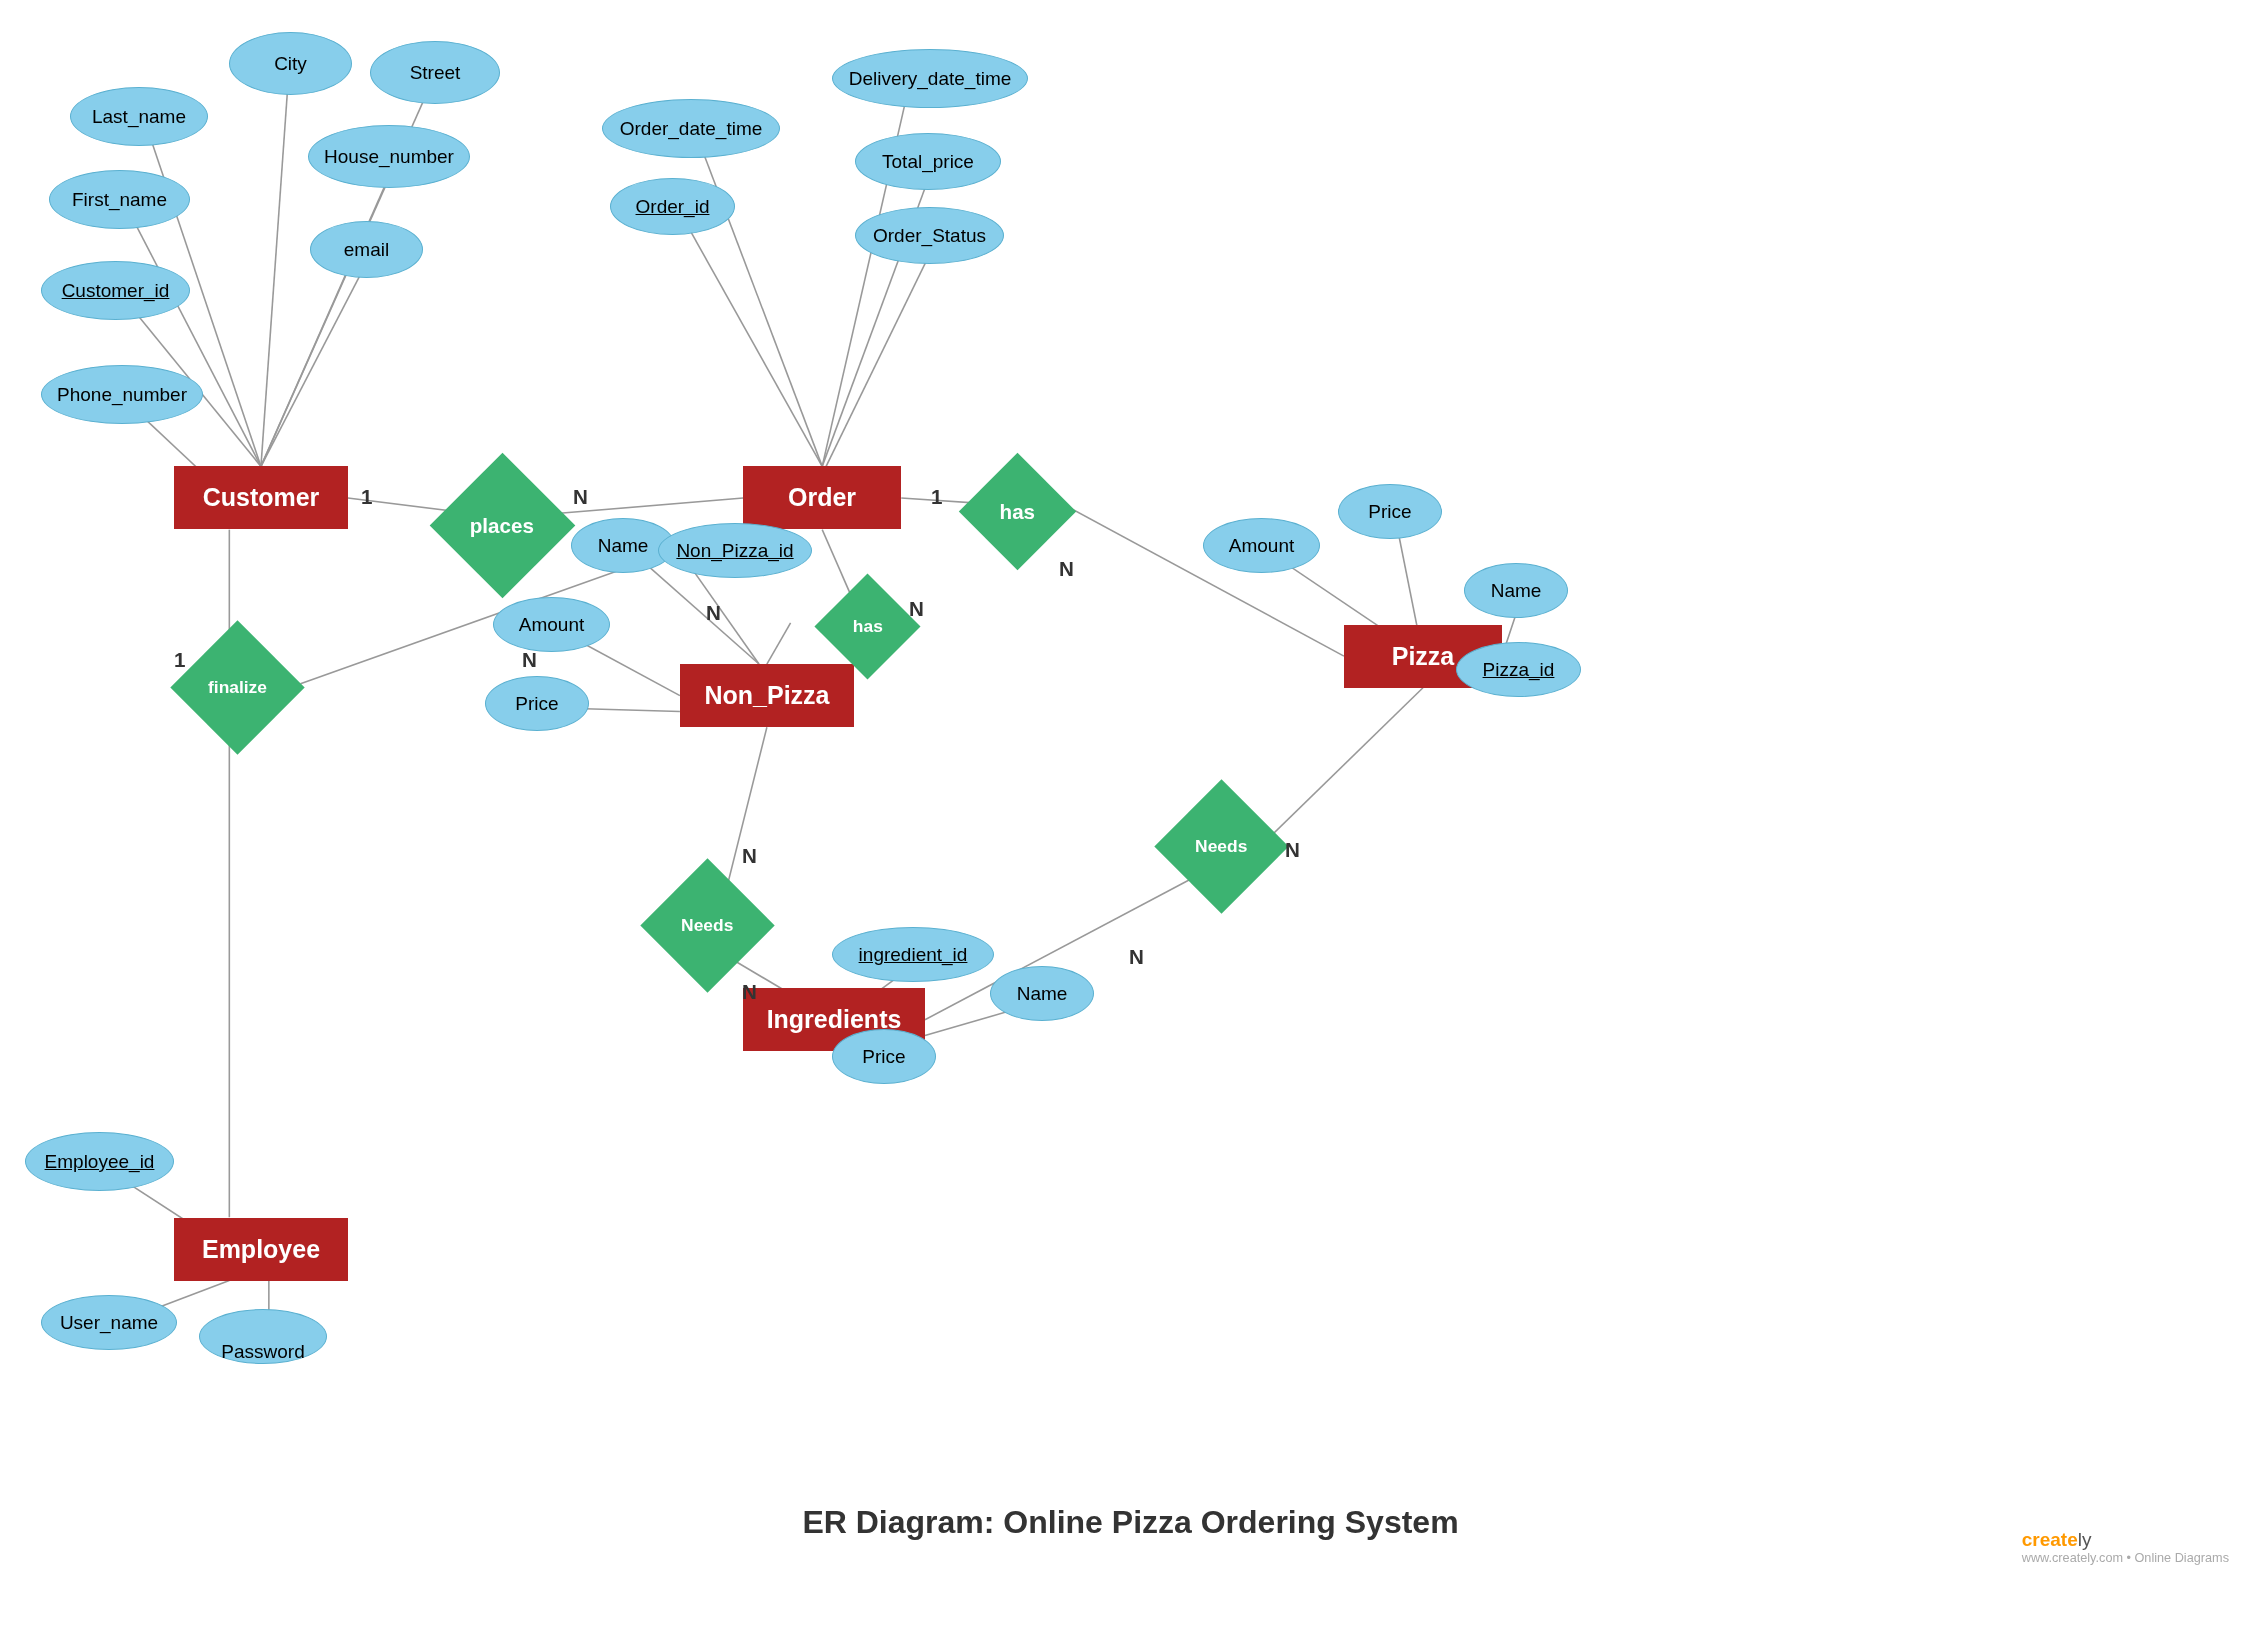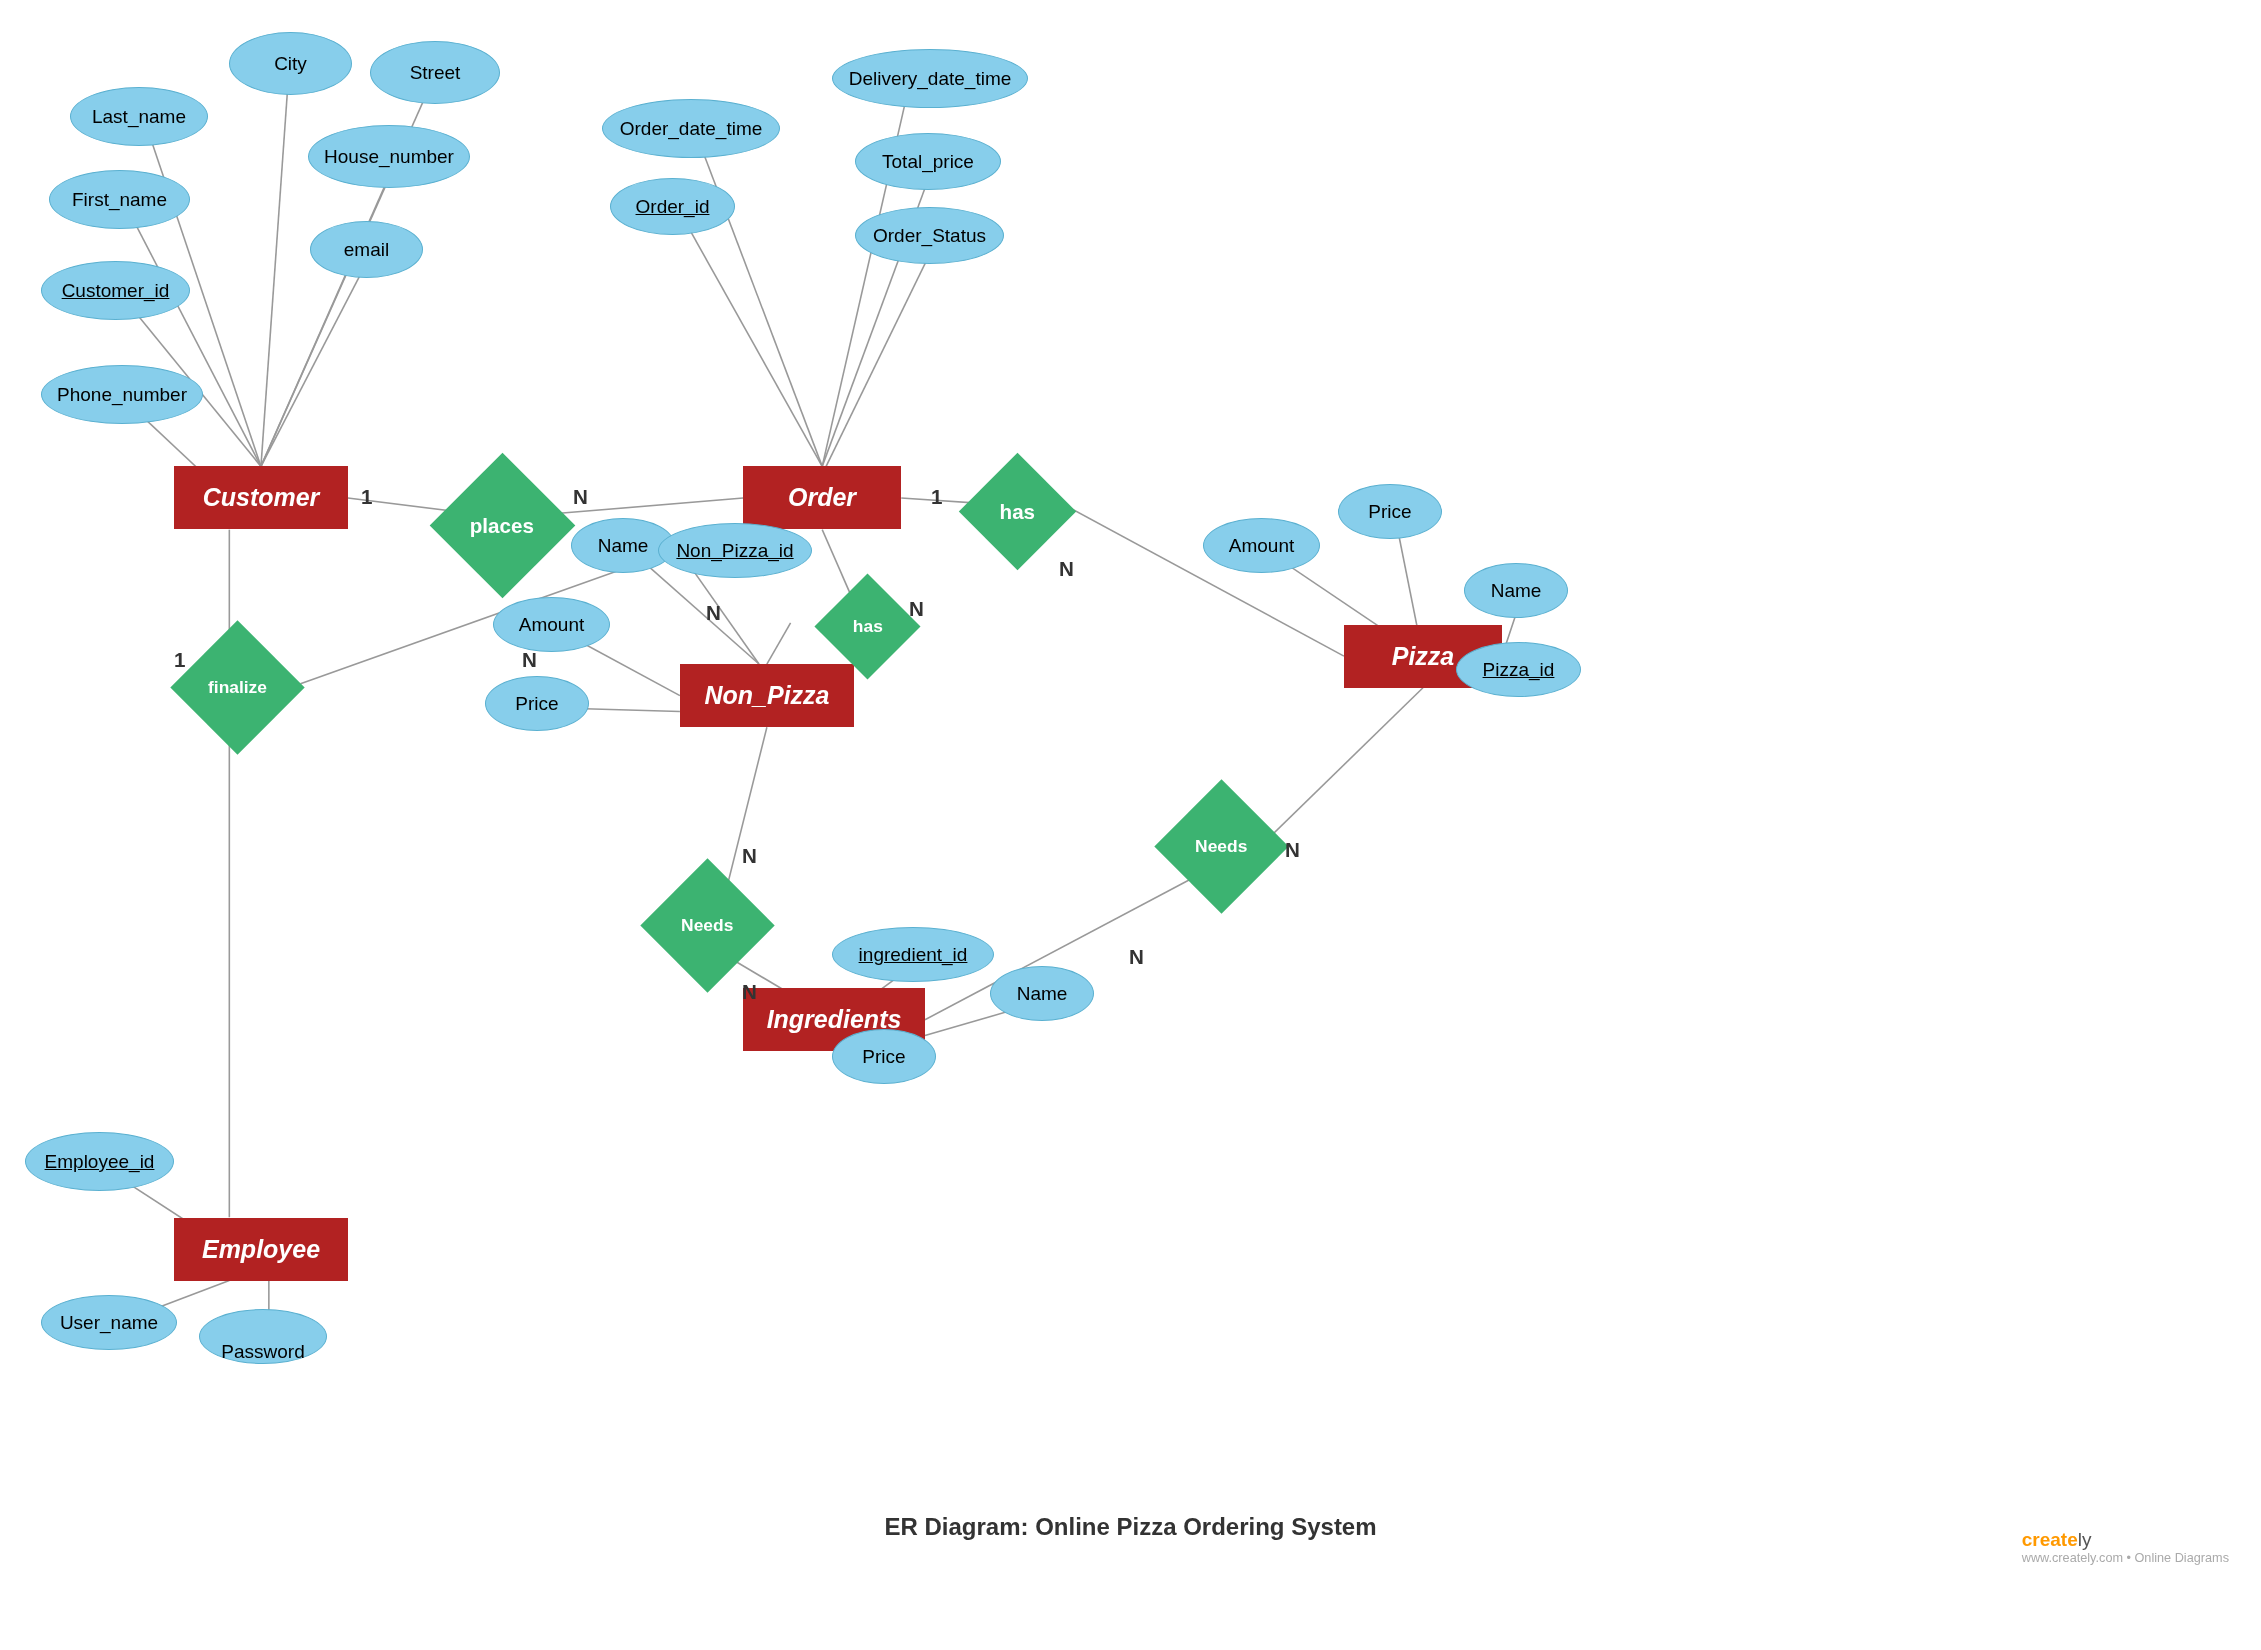--- a/index.html
+++ b/index.html
@@ -22,21 +22,20 @@
       width: 2261px;
       height: 1581px;
       pointer-events: none;
     }
     .entity {
       position: absolute;
       background: #b22222;
       color: white;
       font-size: 25px;
       font-weight: bold;
-      font-style: italic;
       padding: 14.2px 28.5px;
       display: flex;
       align-items: center;
       justify-content: center;
       min-width: 158px;
     }
     .attribute {
       position: absolute;
       background: #87ceeb;
       border: 1.6px solid #5ab0d0;
@@ -69,21 +68,21 @@
       position: absolute;
       font-size: 20.6px;
       font-weight: bold;
       color: #333;
     }
     .footer-text {
       position: absolute;
       bottom: 40px;
       left: 50%;
       transform: translateX(-50%);
-      font-size: 24px;
+      font-size: 32px;
       font-weight: bold;
       color: #333;
       white-space: nowrap;
     }
     .creately-logo {
       position: absolute;
       bottom: 16px;
       right: 32px;
       font-size: 17.4px;
       color: #888;

